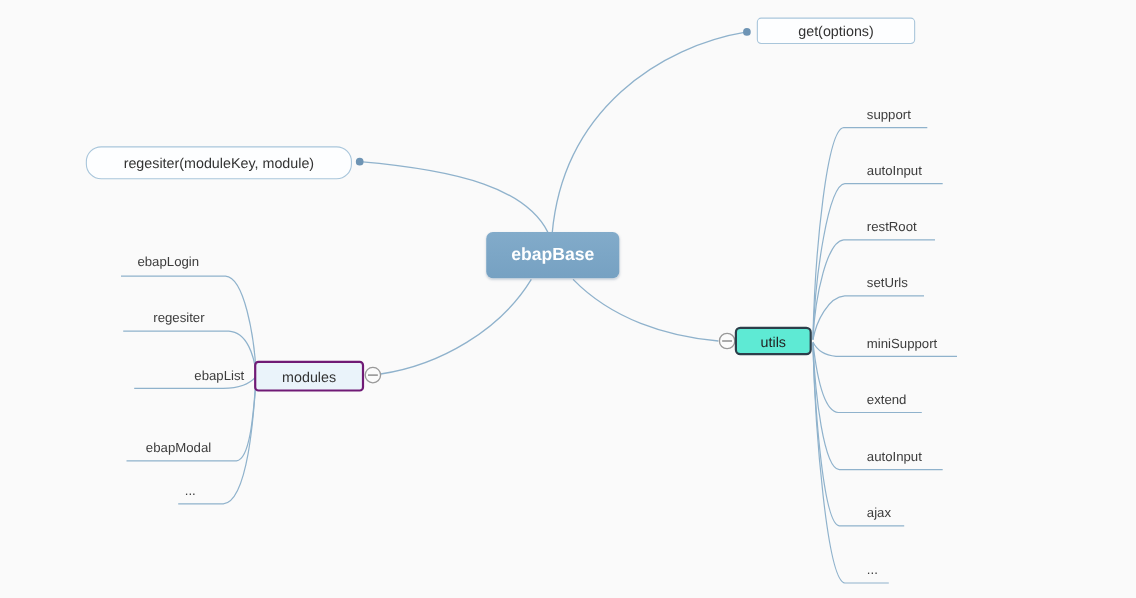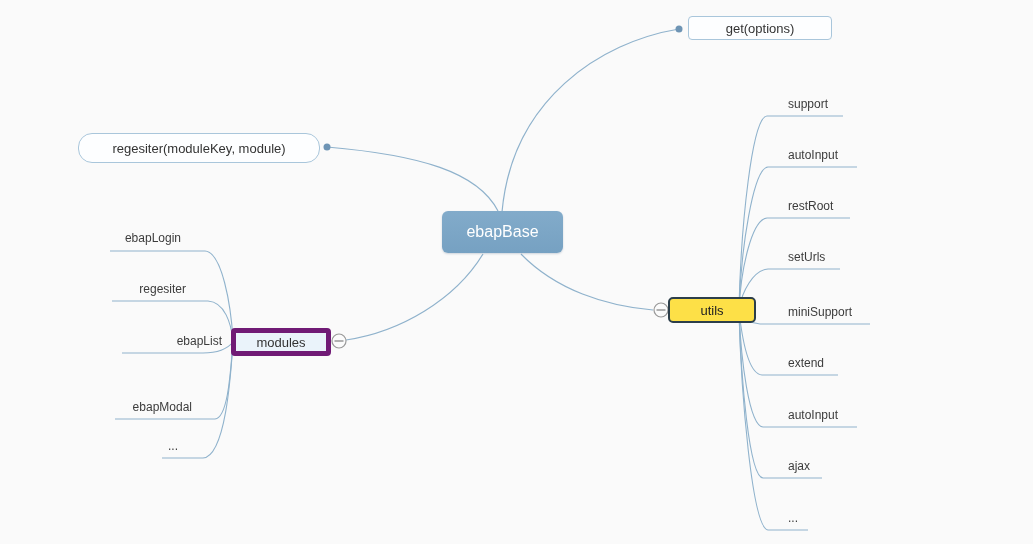--- a/index.html
+++ b/index.html
@@ -14,42 +14,42 @@
   .node {
     position:absolute;
     display:flex; align-items:center; justify-content:center;
     box-sizing:border-box;
     white-space:nowrap;
     cursor:default;
   }
   .root-node {
     left:442px; top:211px; width:121px; height:42px;
     background:linear-gradient(#82abca,#76a1c2);
-    color:#ffffff; font-size:16px; font-weight:normal;
+    color:#ffffff; font-size:16px; font-weight:bold;
     border-radius:6px;
     box-shadow:0 1px 2px rgba(70,100,130,0.25);
   }
   .white-box {
     background:#fdfeff;
     border:1px solid #a9c6db;
     border-radius:4px;
     font-size:13px; color:#333333;
   }
   .get-box { left:688px; top:16px; width:144px; height:24px; }
   .register-box { left:78px; top:133px; width:242px; height:30px;border-radius:14px; }
   .modules-box {
     left:231px; top:328px; width:100px; height:28px;
     background:#eaf3fa;
-    border:5px solid #701a75;
+    border:2px solid #701a75;
     border-radius:4px;
     font-size:13px; color:#333333;
   }
   .utils-box {
-    left:668px; top:297px; width:88px; height:26px;
-    background:#fde047;
+    left:668px; top:297px; width:70px; height:26px;
+    background:#5eead4;
     border:2px solid #2c3e4a;
     border-radius:5px;
     font-size:13px; color:#222222;
   }
   .child {
     position:absolute;
     font-size:12px; line-height:16px;
     color:#3c3c3c;
     white-space:nowrap;
     cursor:default;

